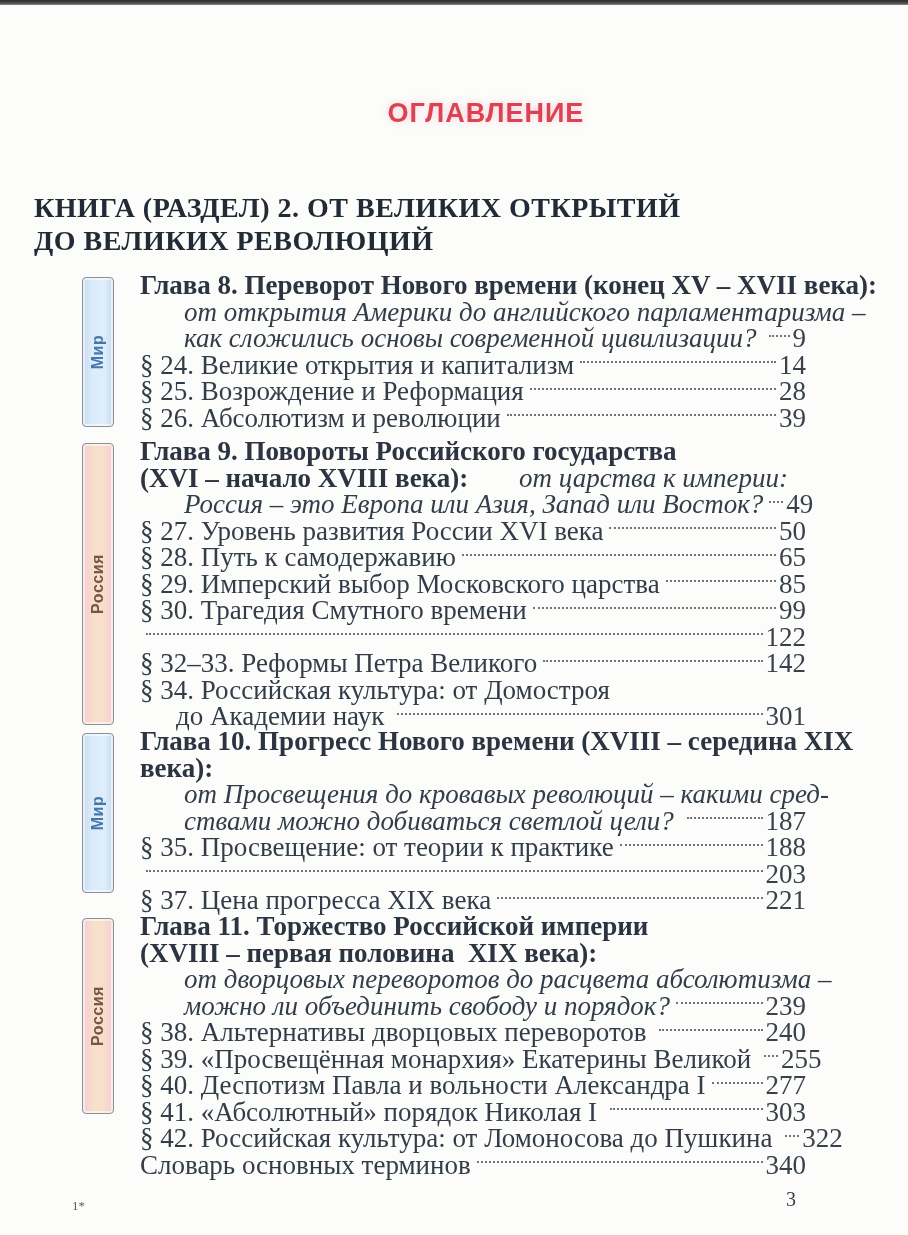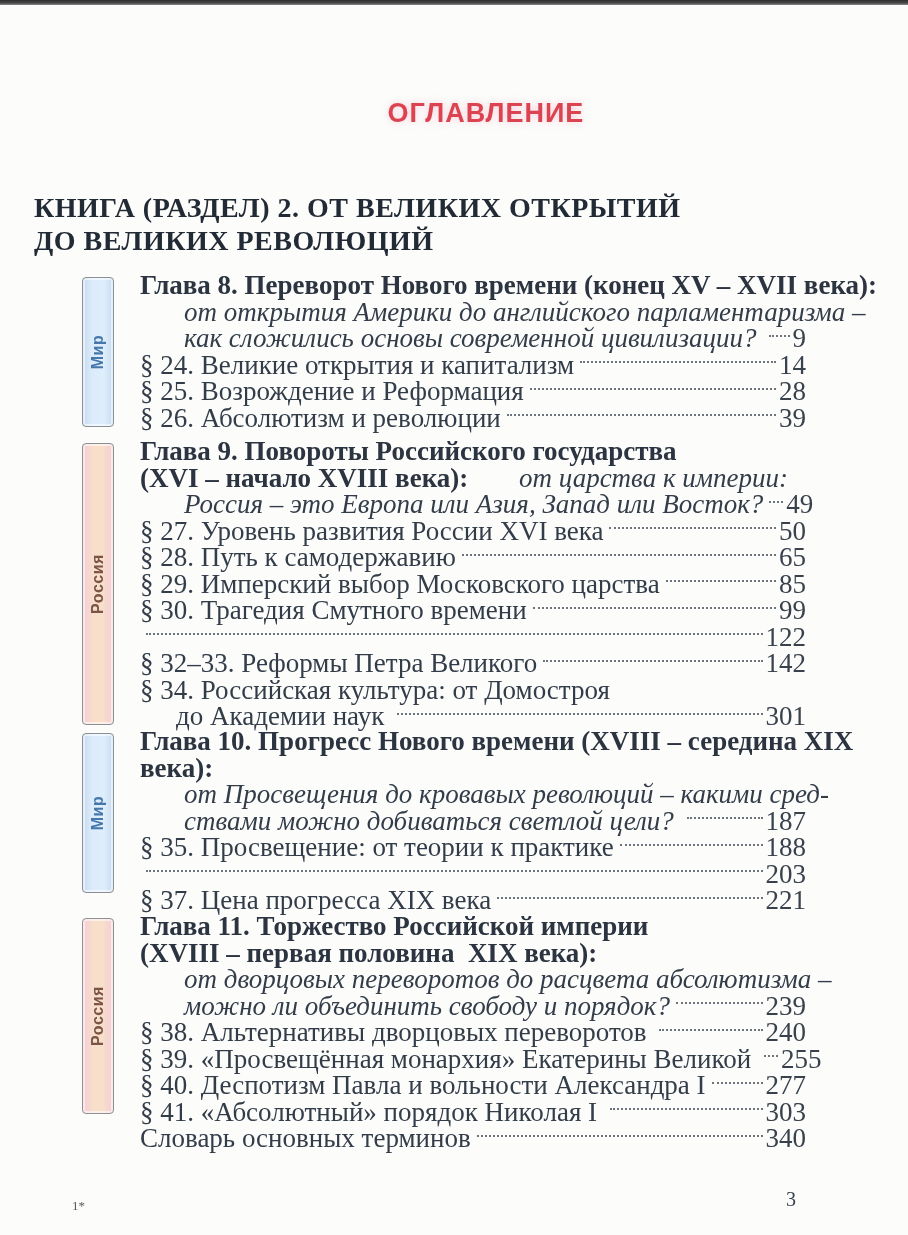--- a/index.html
+++ b/index.html
@@ -135,19 +135,20 @@
       </div>
       <div class="lines">
         <div class="line"><span class="st-b">Глава 11. Торжество Российской империи</span></div>
         <div class="line"><span class="st-b">(XVIII – первая половина  XIX века):</span></div>
         <div class="line"><span class="st-i">от дворцовых переворотов до расцвета абсолютизма –</span></div>
         <div class="line"><span class="st-i">можно ли объединить свободу и порядок?</span><span class="leader"></span><span class="pg">239</span></div>
         <div class="line"><span class="st-n">§ 38. Альтернативы дворцовых переворотов </span><span class="leader"></span><span class="pg">240</span></div>
         <div class="line"><span class="st-n">§ 39. «Просвещённая монархия» Екатерины Великой </span><span class="leader"></span><span class="pg">255</span></div>
         <div class="line"><span class="st-n">§ 40. Деспотизм Павла и вольности Александра I</span><span class="leader"></span><span class="pg">277</span></div>
         <div class="line"><span class="st-n">§ 41. «Абсолютный» порядок Николая I </span><span class="leader"></span><span class="pg">303</span></div>
+        <div class="line"><span class="st-n">§ 42. Российская культура: от Ломоносова до Пушкина </span><span class="leader"></span><span class="pg">322</span></div>
         <div class="line"><span class="st-n">Словарь основных терминов</span><span class="leader"></span><span class="pg">340</span></div>
       </div>
     </div>
   </div>
 
 <div id="footer-mark">1*</div>
 <div id="page-num">3</div>
 
 </body></html>

